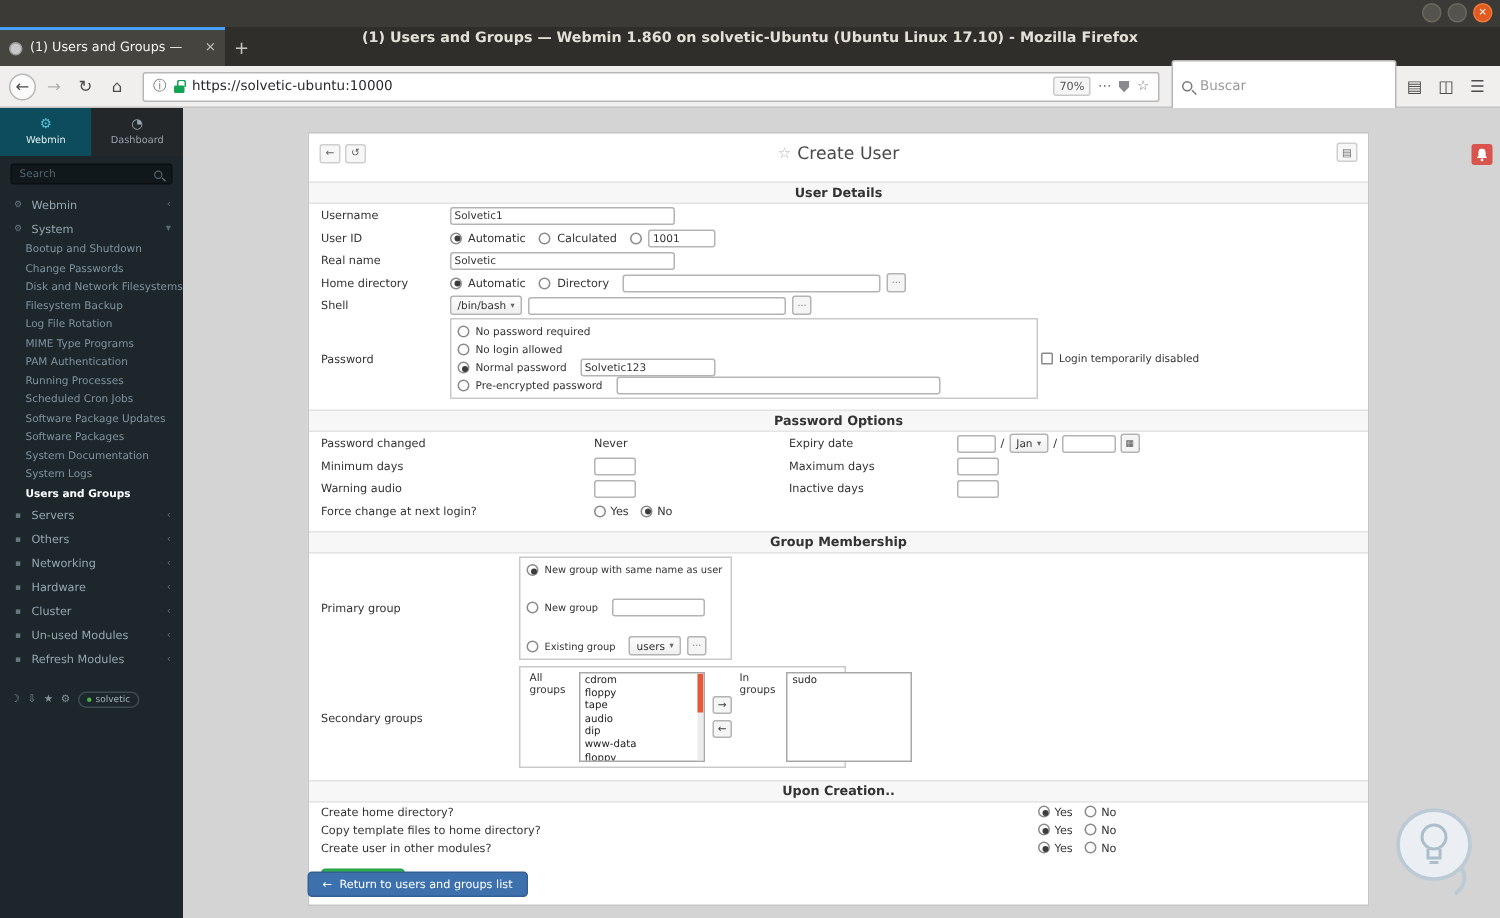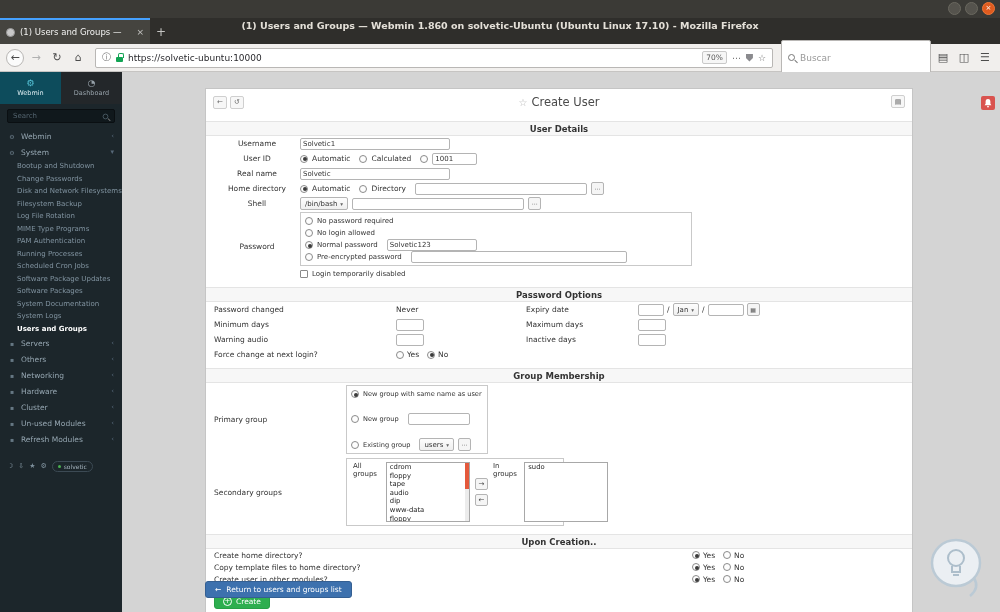--- a/index.html
+++ b/index.html
@@ -68,33 +68,33 @@
   .content{flex:1;position:relative;background:#d4d4d4;overflow:hidden;}
   .panel{position:absolute;left:83px;top:16px;width:708px;background:#fff;border:1px solid #c5c5c5;padding-bottom:6px;}
   .panel-header{height:26px;display:flex;align-items:center;padding:0 7px;position:relative;gap:3px;}
   .mini-btn{width:14px;height:13px;border:1px solid #cfcfcf;background:#f7f7f7;border-radius:2px;font-size:7px;color:#666;display:flex;align-items:center;justify-content:center;}
   .panel-title{position:absolute;left:0;right:0;display:flex;align-items:center;justify-content:center;gap:4px;font-size:11.5px;color:#4a4a4a;pointer-events:none;}
   .title-star{color:#b5b5b5;font-size:10px;}
   .ph-right{position:absolute;right:7px;top:6px;}
   .section-bar{height:15px;margin-top:6px;background:#f7f7f7;border-top:1px solid #e4e4e4;border-bottom:1px solid #e4e4e4;display:flex;align-items:center;justify-content:center;font-size:8.5px;font-weight:600;color:#333;}
 
   .frow{display:flex;align-items:center;min-height:15px;padding:1px 8px;font-size:7.5px;color:#333;}
-  .flabel{width:86px;flex-shrink:0;text-align:center;}
+  .flabel{width:86px;flex-shrink:0;}
   .fval{display:flex;align-items:center;gap:4px;flex:1;flex-wrap:nowrap;}
   .ti{height:12px;border:1px solid #b4b4b4;border-radius:2px;font-size:7px;padding:0 2px;color:#333;font-family:inherit;background:#fff;}
   .w150{width:150px;}.w45{width:45px;}.w170{width:172px;}.w90{width:90px;}.w215{width:216px;}.w60{width:62px;}.w26{width:26px;}.w28{width:28px;}.w36{width:36px;}
   .radio{width:8px;height:8px;border:1px solid #8a8a8a;border-radius:50%;background:#fdfdfd;display:inline-block;position:relative;flex-shrink:0;}
   .radio.checked::after{content:"";position:absolute;left:1.7px;top:1.7px;width:4px;height:4px;background:#3c3c3c;border-radius:50%;}
   .checkbox{width:8px;height:8px;border:1px solid #8a8a8a;border-radius:1px;background:#fff;flex-shrink:0;}
   .rlabel{margin-right:5px;white-space:nowrap;}
   .sel{height:13px;border:1px solid #b4b4b4;border-radius:2px;background:linear-gradient(#fdfdfd,#efefef);display:flex;align-items:center;gap:3px;padding:0 4px;font-size:7px;color:#333;white-space:nowrap;}
   .sel .dd{font-size:5.5px;color:#666;}
   .mini-sq{width:13px;height:13px;border:1px solid #b4b4b4;border-radius:2px;background:#f5f5f5;font-size:6px;color:#555;display:flex;align-items:center;justify-content:center;flex-shrink:0;}
 
-  .pwcell{display:flex;flex-direction:column;gap:2px;justify-content:space-between;}
+  .pwcell{display:flex;flex-direction:row;gap:2px;justify-content:space-between;}
   .pwbox{border:1px solid #c9c9c9;padding:2px 4px;width:392px;}
   .pwline{display:flex;align-items:center;gap:4px;min-height:12px;font-size:7px;color:#333;}
 
   .po-row{display:grid;grid-template-columns:182px 130px 112px 1fr;align-items:center;min-height:15px;padding:0 8px;font-size:7.5px;color:#333;}
   .po-flex{display:flex;align-items:center;gap:3px;}
 
   .gm-row{display:flex;padding:2px 8px;font-size:7.5px;color:#333;align-items:center;}
   .gm-label{width:132px;flex-shrink:0;}
   .pgbox{border:1px solid #c9c9c9;padding:2px 4px;width:142px;display:flex;flex-direction:column;gap:13px;}
   .pgbox .pwline{font-size:6.6px;}

